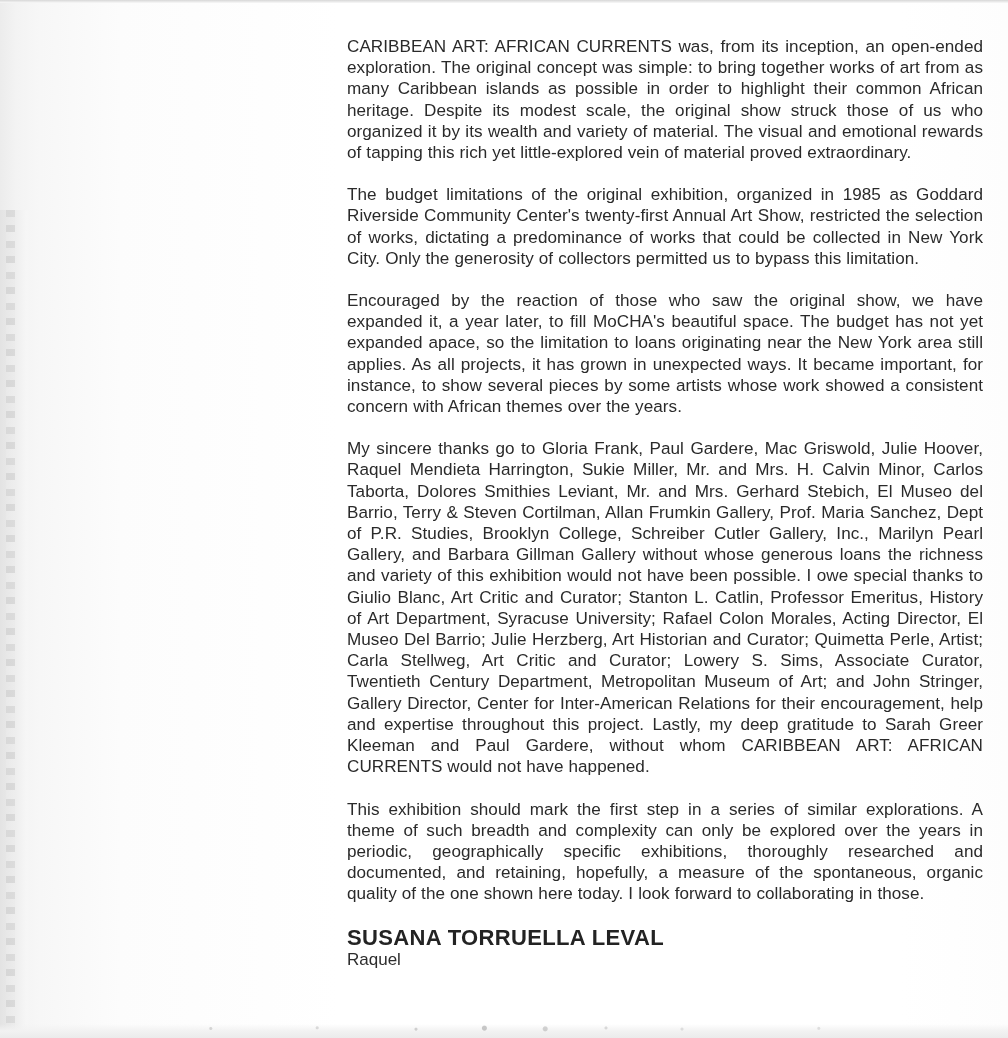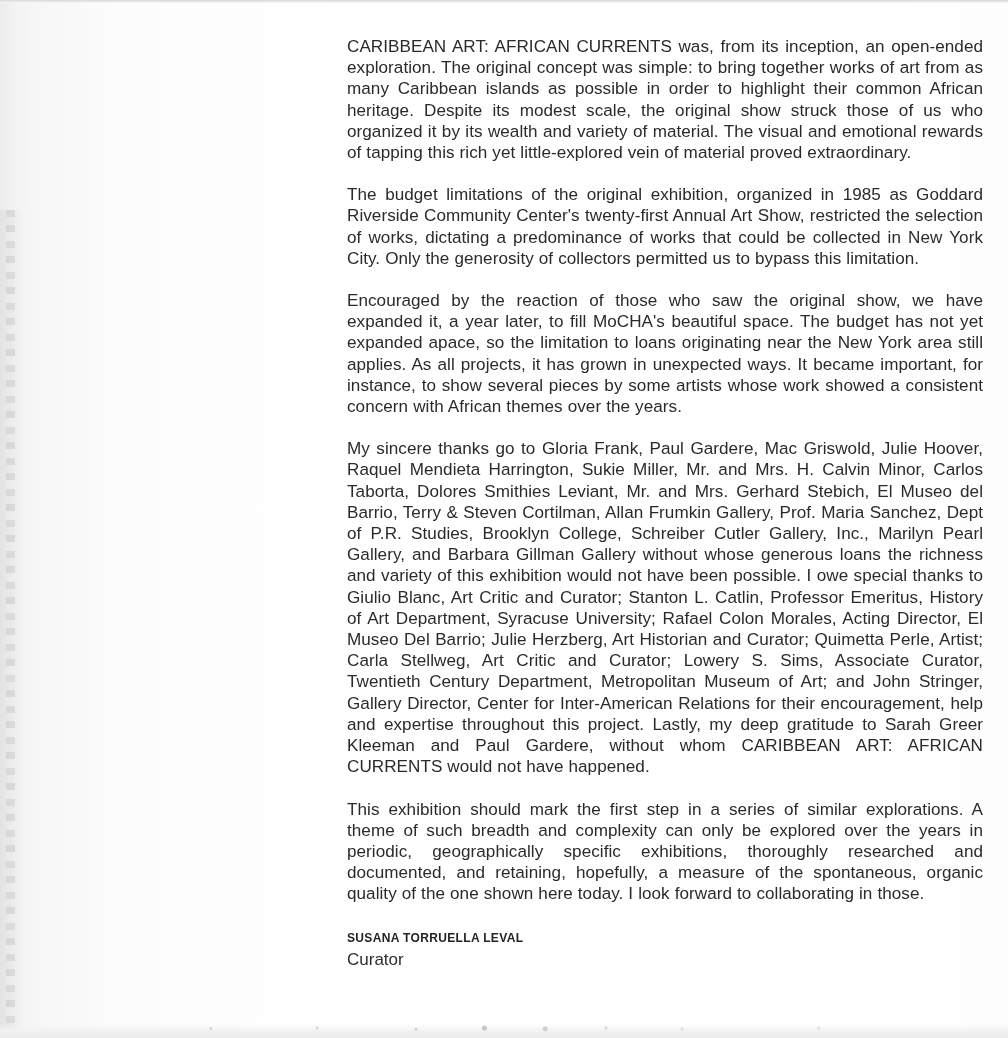--- a/index.html
+++ b/index.html
@@ -122,21 +122,21 @@
   .body-paragraph:last-of-type {
     margin-bottom: 8px;
   }
 
   .signature-block {
     margin-top: 23px;
   }
 
   .signature-name {
     margin: 0;
-    font-size: 12px;
+    font-size: 22px;
     line-height: 20px;
     font-weight: bold;
     letter-spacing: 0.35px;
     color: #232323;
   }
 
   .signature-role {
     margin: 2px 0 0 0;
     font-size: 17px;
     line-height: 20px;
@@ -160,21 +160,21 @@
     <p class="body-paragraph">The budget limitations of the original exhibition, organized in 1985 as Goddard Riverside Community Center's twenty-first Annual Art Show, restricted the selection of works, dictating a predominance of works that could be collected in New York City. Only the generosity of collectors permitted us to bypass this limitation.</p>
 
     <p class="body-paragraph">Encouraged by the reaction of those who saw the original show, we have expanded it, a year later, to fill MoCHA's beautiful space. The budget has not yet expanded apace, so the limitation to loans originating near the New York area still applies. As all projects, it has grown in unexpected ways. It became important, for instance, to show several pieces by some artists whose work showed a consistent concern with African themes over the years.</p>
 
     <p class="body-paragraph">My sincere thanks go to Gloria Frank, Paul Gardere, Mac Griswold, Julie Hoover, Raquel Mendieta Harrington, Sukie Miller, Mr. and Mrs. H. Calvin Minor, Carlos Taborta, Dolores Smithies Leviant, Mr. and Mrs. Gerhard Stebich, El Museo del Barrio, Terry &amp; Steven Cortilman, Allan Frumkin Gallery, Prof. Maria Sanchez, Dept of P.R. Studies, Brooklyn College, Schreiber Cutler Gallery, Inc., Marilyn Pearl Gallery, and Barbara Gillman Gallery without whose generous loans the richness and variety of this exhibition would not have been possible. I owe special thanks to Giulio Blanc, Art Critic and Curator; Stanton L. Catlin, Professor Emeritus, History of Art Department, Syracuse University; Rafael Colon Morales, Acting Director, El Museo Del Barrio; Julie Herzberg, Art Historian and Curator; Quimetta Perle, Artist; Carla Stellweg, Art Critic and Curator; Lowery S. Sims, Associate Curator, Twentieth Century Department, Metropolitan Museum of Art; and John Stringer, Gallery Director, Center for Inter-American Relations for their encouragement, help and expertise throughout this project. Lastly, my deep gratitude to Sarah Greer Kleeman and Paul Gardere, without whom CARIBBEAN ART: AFRICAN CURRENTS would not have happened.</p>
 
     <p class="body-paragraph">This exhibition should mark the first step in a series of similar explorations. A theme of such breadth and complexity can only be explored over the years in periodic, geographically specific exhibitions, thoroughly researched and documented, and retaining, hopefully, a measure of the spontaneous, organic quality of the one shown here today. I look forward to collaborating in those.</p>
 
     <div class="signature-block">
       <p class="signature-name">SUSANA TORRUELLA LEVAL</p>
-      <p class="signature-role">Curator</p>
+      <p class="signature-role">Raquel</p>
     </div>
 
   </div>
 
   <div class="scan-bottom-band"></div>
   <div class="scan-bottom-specks"></div>
 
 </div>
 
 </body></html>

